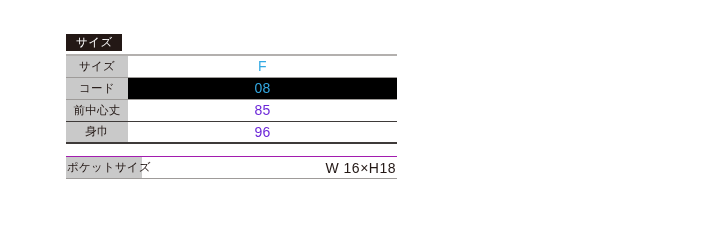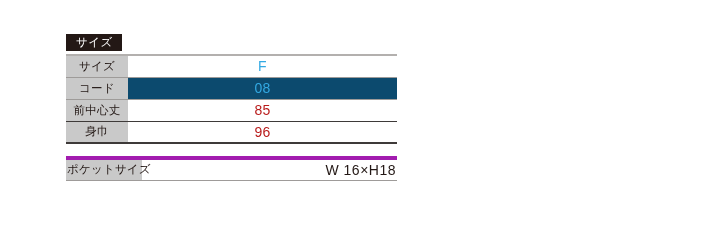--- a/index.html
+++ b/index.html
@@ -57,40 +57,40 @@
     background: #c9c9c9;
     color: #231815;
     font-size: 11.5px;
     text-align: center;
     vertical-align: middle;
     letter-spacing: 0.3px;
     white-space: nowrap;
   }
   .size-table td.cell-value {
     background: #ffffff;
-    color: #b91c1c;
+    color: #6d28d9;
     font-size: 14px;
     text-align: center;
     vertical-align: middle;
     letter-spacing: 0.3px;
   }
   .size-table td.cell-value.value-accent {
     color: #33a9e3;
   }
   .size-table tr.row-shaded td.cell-value {
-    background: #0c4a6e;
+    background: #000000;
   }
 
   
   .pocket-table {
     border-collapse: collapse;
     width: 331px;
     table-layout: fixed;
     margin-top: 12px;
-    border-top: 4px solid #a21caf;
+    border-top: 1px solid #a21caf;
     border-bottom: 1px solid #9e9b99;
   }
   .pocket-table tr {
     height: 22px;
   }
   .pocket-table td.cell-label {
     width: 74px;
     background: #c9c9c9;
     color: #231815;
     font-size: 11.5px;

